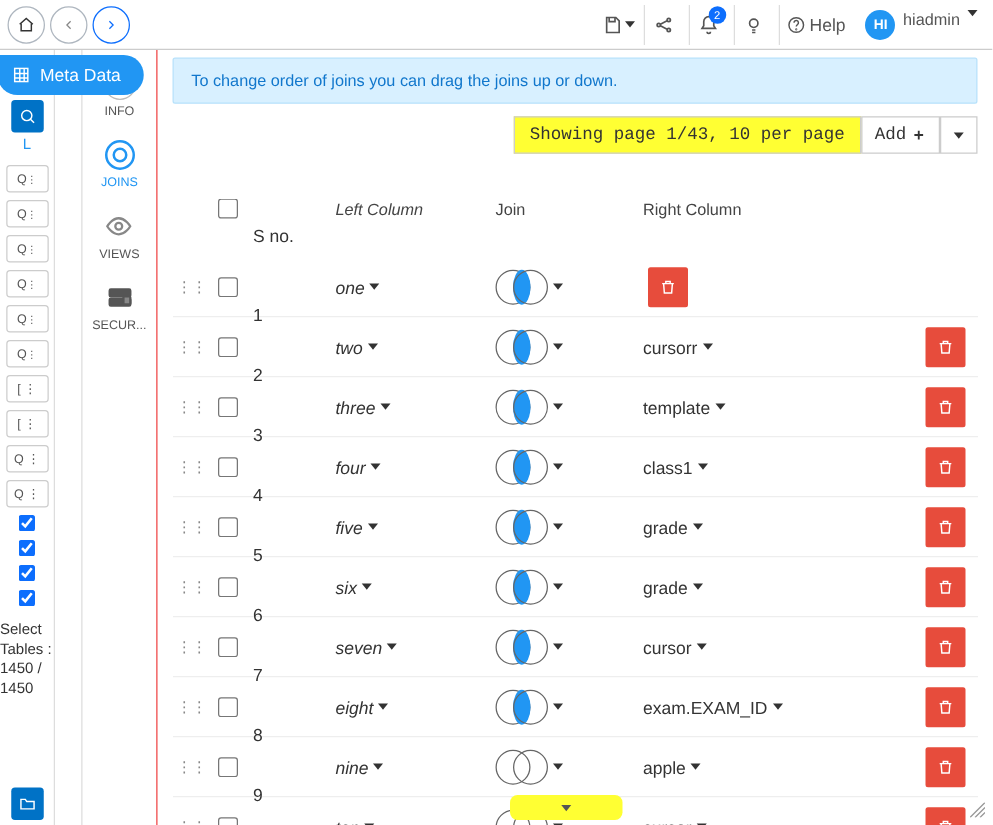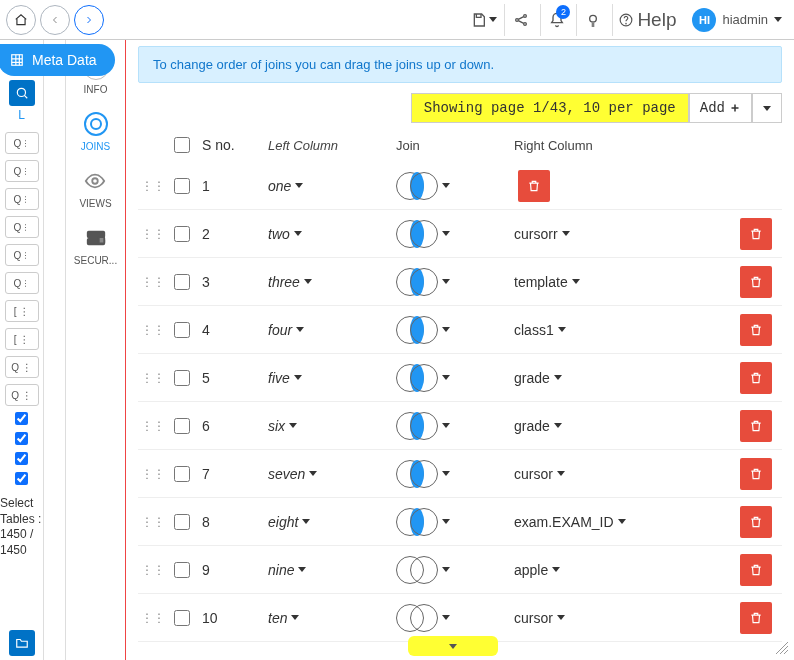--- a/index.html
+++ b/index.html
@@ -48,23 +48,23 @@
 }
 .topbar-icon:first-child { border-left: none; }
 .badge-wrap { position: relative; }
 .badge {
   position: absolute; top: 1px; right: 2px;
   background: #0d6efd; color: #fff;
   border-radius: 50%; font-size: 9px;
   width: 14px; height: 14px;
   display: flex; align-items: center; justify-content: center;
 }
-.help-txt { font-size: 19px; color: #555; }
+.help-txt { font-size: 14px; color: #555; }
 .user-chip {
-  display: flex; align-items: center; gap: 6px;
+  display: flex; gap: 6px;
   padding: 0 6px;
   color: #555; font-size: 13px;
 }
 .avatar {
   width: 24px; height: 24px; border-radius: 50%;
   background: #2196f3; color: #fff;
   display: flex; align-items: center; justify-content: center;
   font-size: 11px; font-weight: bold;
 }
 
@@ -229,21 +229,21 @@
 .thead, .trow {
   display: flex;
   align-items: center;
   gap: 8px;
   padding: 8px 6px;
 }
 .thead { font-size: 13px; color: #444; border-bottom: 1px solid #fff; }
 .trow { border-bottom: 1px solid #eee; height: 48px; }
 .col-drag { width: 18px; display:flex; justify-content:center; }
 .col-chk { width: 24px; display:flex; justify-content:center; }
-.col-sno { width: 58px; color:#333; font-size:14px; }
+.col-sno { width: 58px; color:#333; font-size:14px;margin-top:44px; }
 .col-left { width: 120px; font-style: italic; }
 .col-join { width: 110px; display:flex; align-items:center; }
 .col-right { flex: 1; }
 .col-del { width: 40px; display:flex; justify-content:center; }
 
 .dd {
   display: inline-flex; align-items: center; gap: 4px;
   color: #333; font-size: 14px;
 }
 .caret-down {

